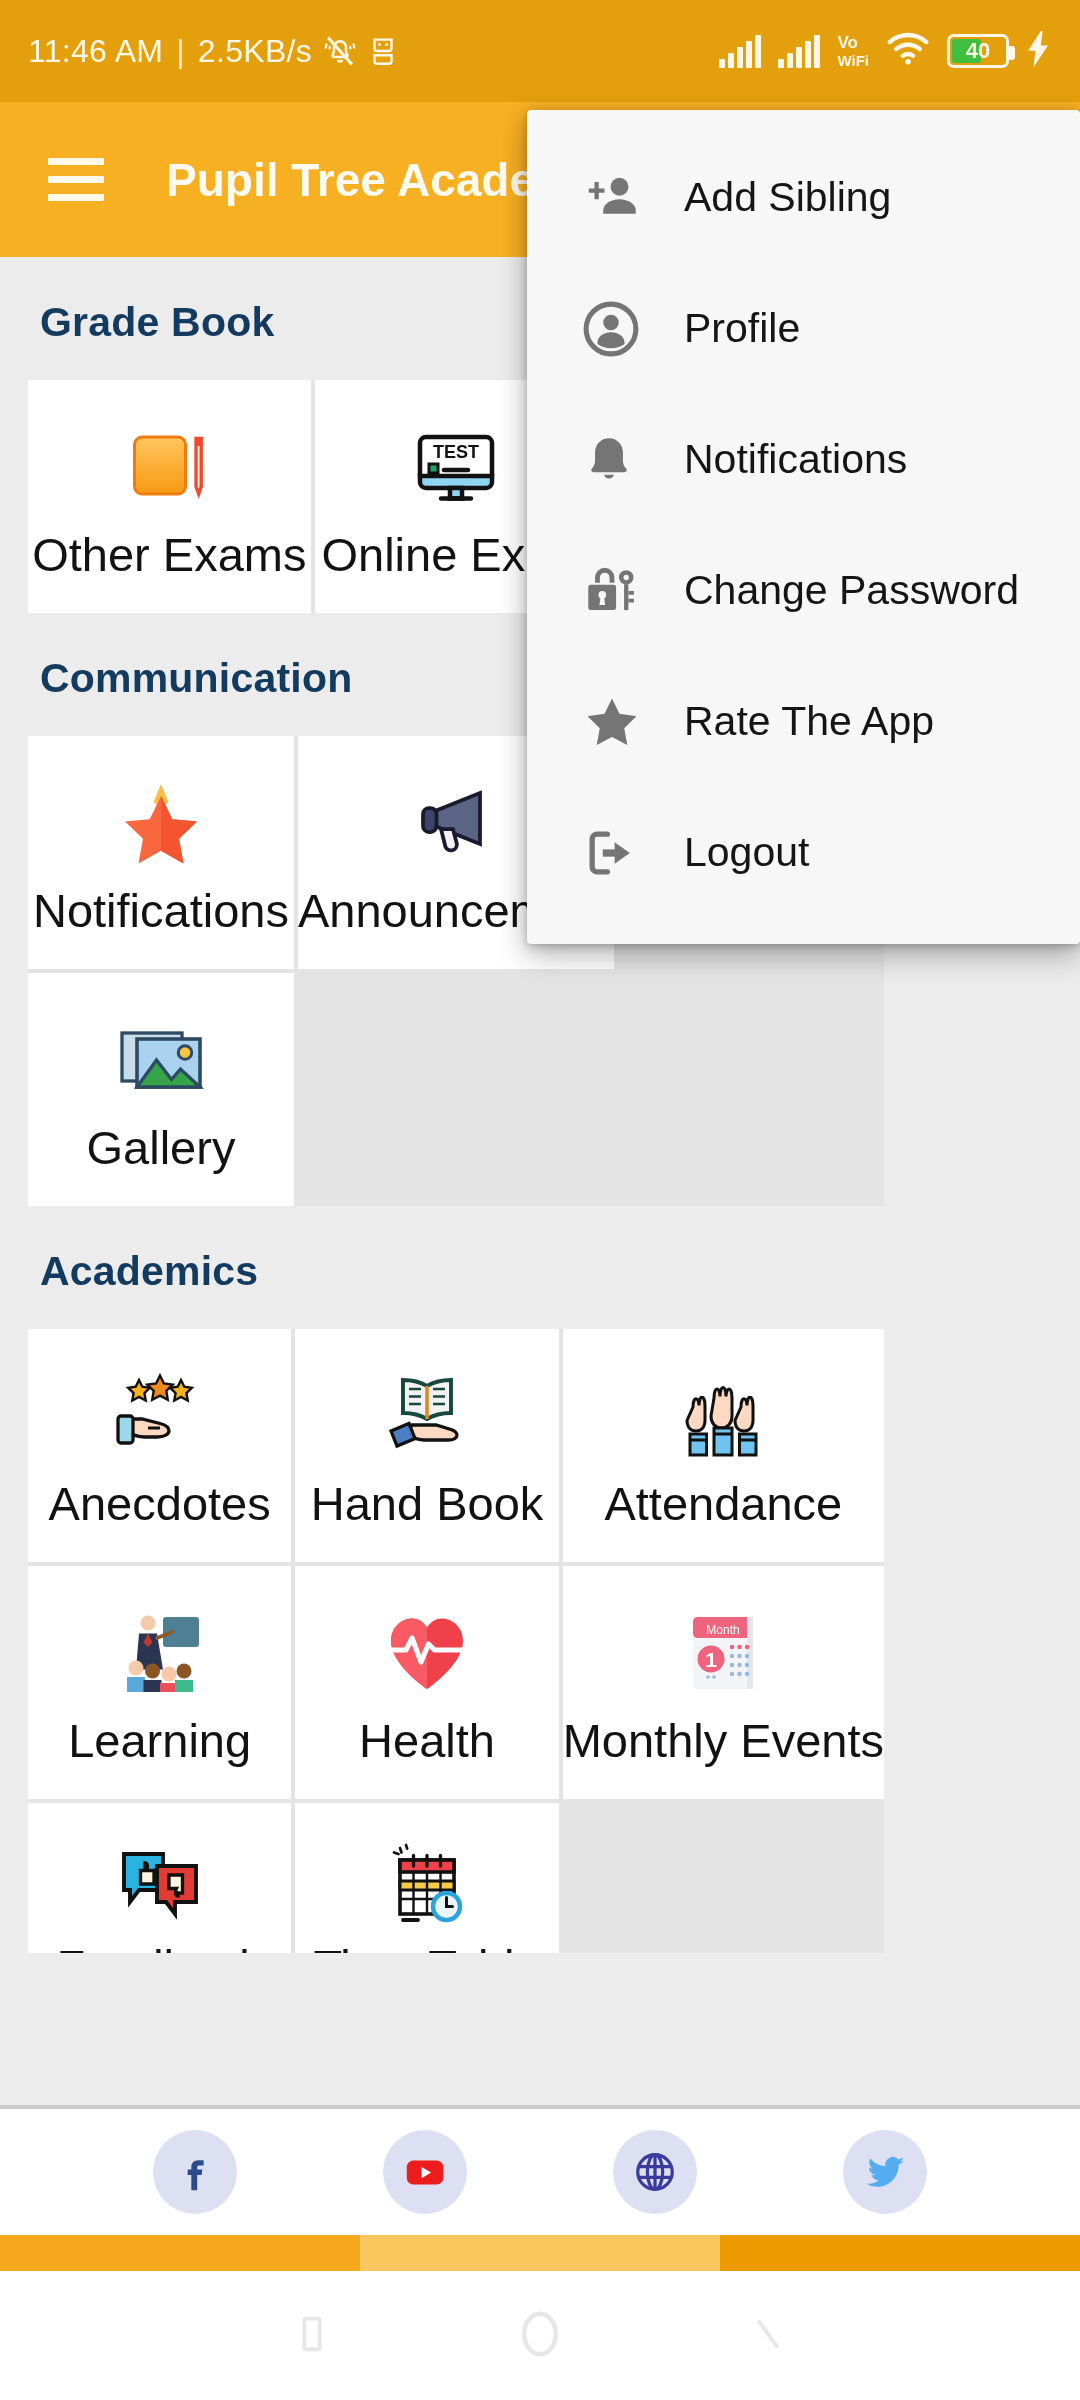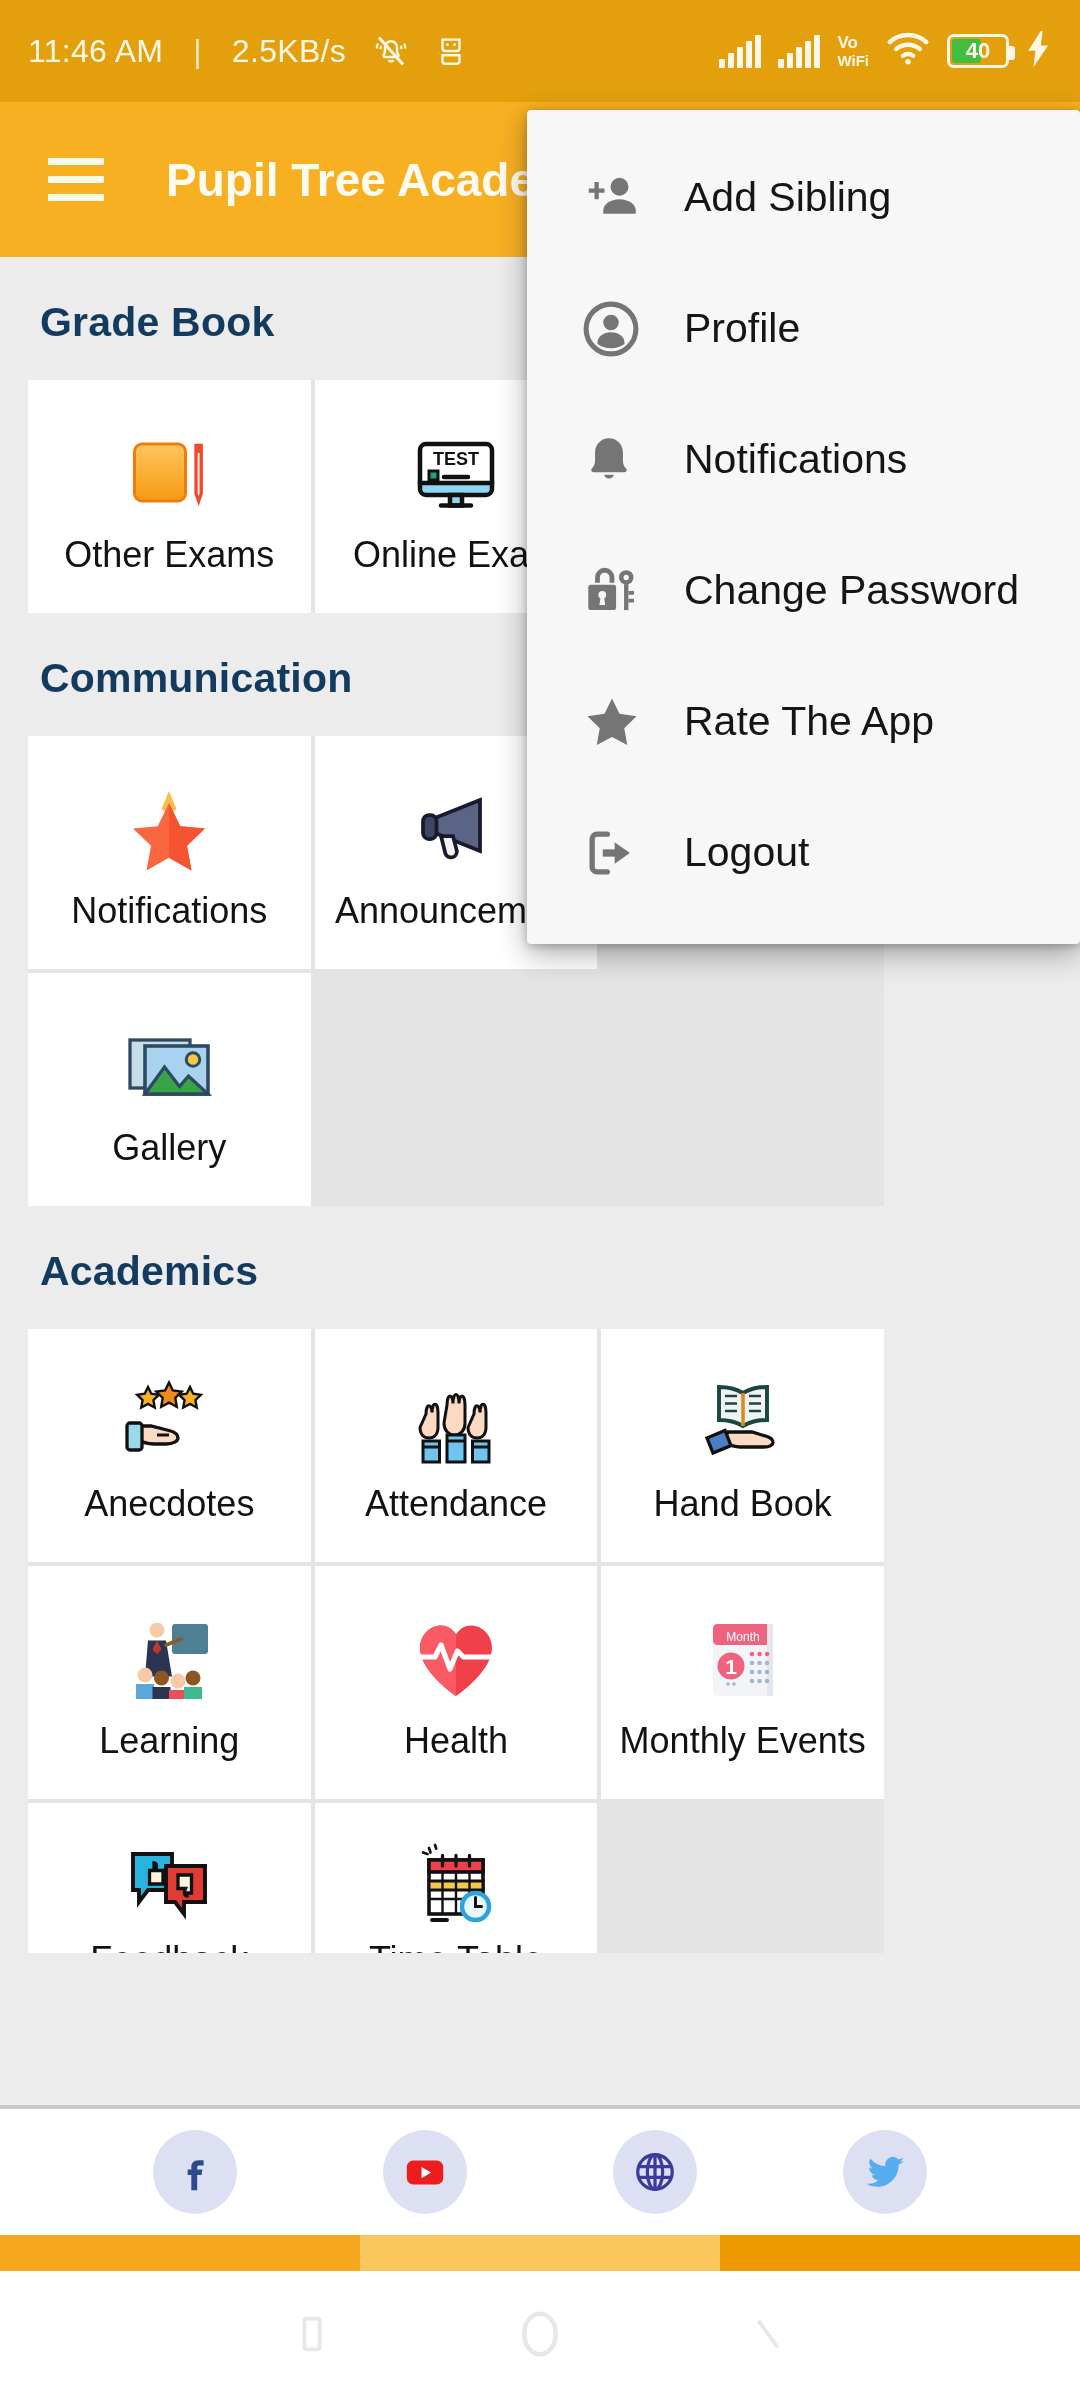--- a/index.html
+++ b/index.html
@@ -10,21 +10,21 @@
     overflow:hidden;
   }
   #screen { position:relative; width:1080px; height:2400px; background:#ECECEC; }
 
   
   .status-bar{
     position:absolute; top:0; left:0; width:1080px; height:102px;
     background:#E3A00C; display:flex; align-items:center;
     padding:0 28px; color:#FFF8E8;
   }
-  .status-left{ display:flex; align-items:center; gap:27px; font-size:32px; font-weight:500; letter-spacing:.3px; }
+  .status-left{ display:flex; align-items:center; gap:10px; font-size:32px; font-weight:500; letter-spacing:.3px; }
   .status-right{ margin-left:auto; display:flex; align-items:center; gap:17px; }
   .sep{ opacity:.85; padding:0 3px; }
   .ic{ display:inline-block; }
   .mute-ic{ width:36px; height:36px; }
   .chip-ic{ width:30px; height:34px; }
 
   .bars{ display:flex; align-items:flex-end; gap:3px; height:34px; }
   .bars i{ width:6px; background:#FFF8E8; border-radius:1px; display:block; }
   .bars i:nth-child(1){height:9px}
   .bars i:nth-child(2){height:15px}
@@ -68,21 +68,21 @@
   }
   .grid{ display:grid; grid-template-columns:repeat(3,1fr); gap:4px;
          background:#E4E4E4; margin:0 28px; }
   .grid.comm{ margin:0 28px; }
   .tile{
     background:#FFFFFF; height:233px; display:flex; flex-direction:column;
     align-items:center; justify-content:center; gap:4px; cursor:pointer;
   }
   .tile .glyph{ height:112px; display:flex; align-items:center; justify-content:center; }
   .tile .glyph svg{ display:block; }
-  .tile .label{ font-size:36px; color:#121212; white-space:nowrap; }
+  .tile .label{ font-size:47px; color:#121212; white-space:nowrap; }
   .tile.blank{ background:transparent; cursor:default; }
   .tile.clipped{ height:150px; overflow:hidden; justify-content:flex-start; padding-top:36px; }
 
   
   .social-bar{
     position:absolute; top:2105px; left:0; width:1080px; height:130px;
     background:#FFFFFF; border-top:4px solid #C9C9C9;
     display:flex; align-items:center; justify-content:space-around; padding:0 80px;
   }
   .soc{
@@ -281,44 +281,44 @@
             <path d="M8 34h12l12 3c4 1 6 3 6 5s-3 4-8 4H22c-6 0-10-2-14-4z" fill="#FBD9C2" stroke="#111" stroke-width="2.2"></path>
             <rect x="4" y="32" width="10" height="18" rx="2" fill="#9BD8EC" stroke="#111" stroke-width="2.2"></rect>
             <path d="M24 40h8" stroke="#111" stroke-width="2"></path>
           </svg>
         </div>
         <div class="label">Anecdotes</div>
       </div>
       <div class="tile">
         <div class="glyph">
           <svg width="96" height="96" viewBox="0 0 64 64">
+            <path d="M32 12c-5-3-12-4-16-4v22c4 0 11 1 16 4 5-3 12-4 16-4V8c-4 0-11 1-16 4z" fill="#F2F2F2" stroke="#17473F" stroke-width="2.6"></path>
+            <path d="M32 12v22" stroke="#D98C22" stroke-width="2.4"></path>
+            <path d="M20 14h8M20 19h8M20 24h8M36 14h8M36 19h8M36 24h8" stroke="#17473F" stroke-width="1.8"></path>
+            <path d="M22 38h16l10 3c3 1 4 2.5 4 4s-2 3-6 3H30c-5 0-8-2-12-4z" fill="#FBD9C2" stroke="#111" stroke-width="2.2"></path>
+            <path d="M8 42l12-5 4 10-12 5z" fill="#4B7FC4" stroke="#111" stroke-width="2.2"></path>
+          </svg>
+        </div>
+        <div class="label">Hand Book</div>
+      </div>
+      <div class="tile">
+        <div class="glyph">
+          <svg width="96" height="96" viewBox="0 0 64 64">
             <path d="M26 20c0-4 1-6 2-6s2 2 2 5c0-4 1-6 2-6s2 2 2 6c0-3 1-5 2-5s2 2 2 6v12c0 5-3 8-7 8s-7-3-7-8z" fill="#FBD9C2" stroke="#111" stroke-width="2"></path>
             <rect x="26" y="40" width="12" height="18" fill="#6FC5F0" stroke="#111" stroke-width="2"></rect>
             <path d="M26 44h12" stroke="#111" stroke-width="2"></path>
             <path d="M12 26c0-3.5 1-5.5 2-5.5s2 2 2 4.5c0-3.5 1-5.5 2-5.5s2 2 2 5.5v10c0 4.5-2.5 7-6 7s-6-2.5-6-7z" fill="#FBD9C2" stroke="#111" stroke-width="2"></path>
             <rect x="10" y="44" width="11" height="14" fill="#6FC5F0" stroke="#111" stroke-width="2"></rect>
             <path d="M10 48h11" stroke="#111" stroke-width="2"></path>
             <path d="M44 26c0-3.5 1-5.5 2-5.5s2 2 2 4.5c0-3.5 1-5.5 2-5.5s2 2 2 5.5v10c0 4.5-2.5 7-6 7s-6-2.5-6-7z" fill="#FBD9C2" stroke="#111" stroke-width="2"></path>
             <rect x="43" y="44" width="11" height="14" fill="#6FC5F0" stroke="#111" stroke-width="2"></rect>
             <path d="M43 48h11" stroke="#111" stroke-width="2"></path>
           </svg>
         </div>
         <div class="label">Attendance</div>
-      </div>
-      <div class="tile">
-        <div class="glyph">
-          <svg width="96" height="96" viewBox="0 0 64 64">
-            <path d="M32 12c-5-3-12-4-16-4v22c4 0 11 1 16 4 5-3 12-4 16-4V8c-4 0-11 1-16 4z" fill="#F2F2F2" stroke="#17473F" stroke-width="2.6"></path>
-            <path d="M32 12v22" stroke="#D98C22" stroke-width="2.4"></path>
-            <path d="M20 14h8M20 19h8M20 24h8M36 14h8M36 19h8M36 24h8" stroke="#17473F" stroke-width="1.8"></path>
-            <path d="M22 38h16l10 3c3 1 4 2.5 4 4s-2 3-6 3H30c-5 0-8-2-12-4z" fill="#FBD9C2" stroke="#111" stroke-width="2.2"></path>
-            <path d="M8 42l12-5 4 10-12 5z" fill="#4B7FC4" stroke="#111" stroke-width="2.2"></path>
-          </svg>
-        </div>
-        <div class="label">Hand Book</div>
       </div>
 
       <div class="tile">
         <div class="glyph">
           <svg width="96" height="96" viewBox="0 0 64 64">
             <rect x="34" y="8" width="24" height="20" rx="2" fill="#4E7F92"></rect>
             <circle cx="24" cy="12" r="5" fill="#F6C9A8"></circle>
             <path d="M18 19h12l4 24H16z" fill="#2B3552"></path>
             <path d="M24 19l3 6-3 3-3-3z" fill="#C0392B"></path>
             <path d="M30 22l10-4" stroke="#8B5A2B" stroke-width="2.4" stroke-linecap="round"></path>

